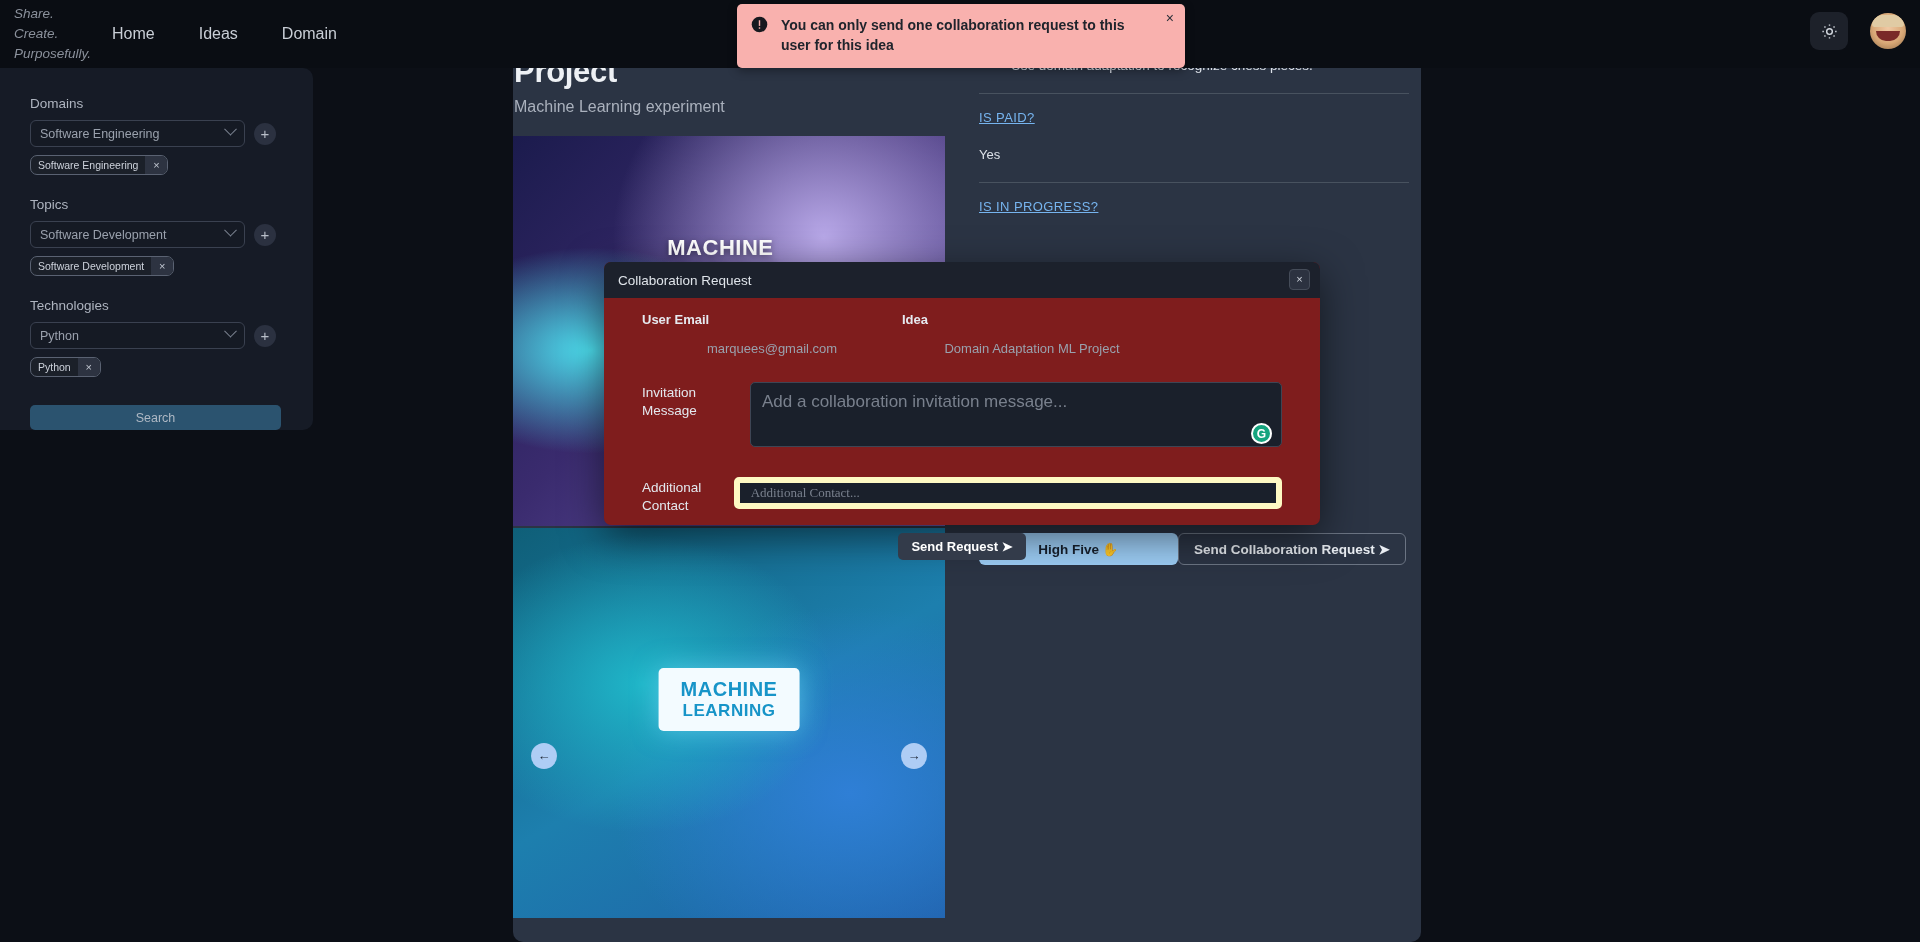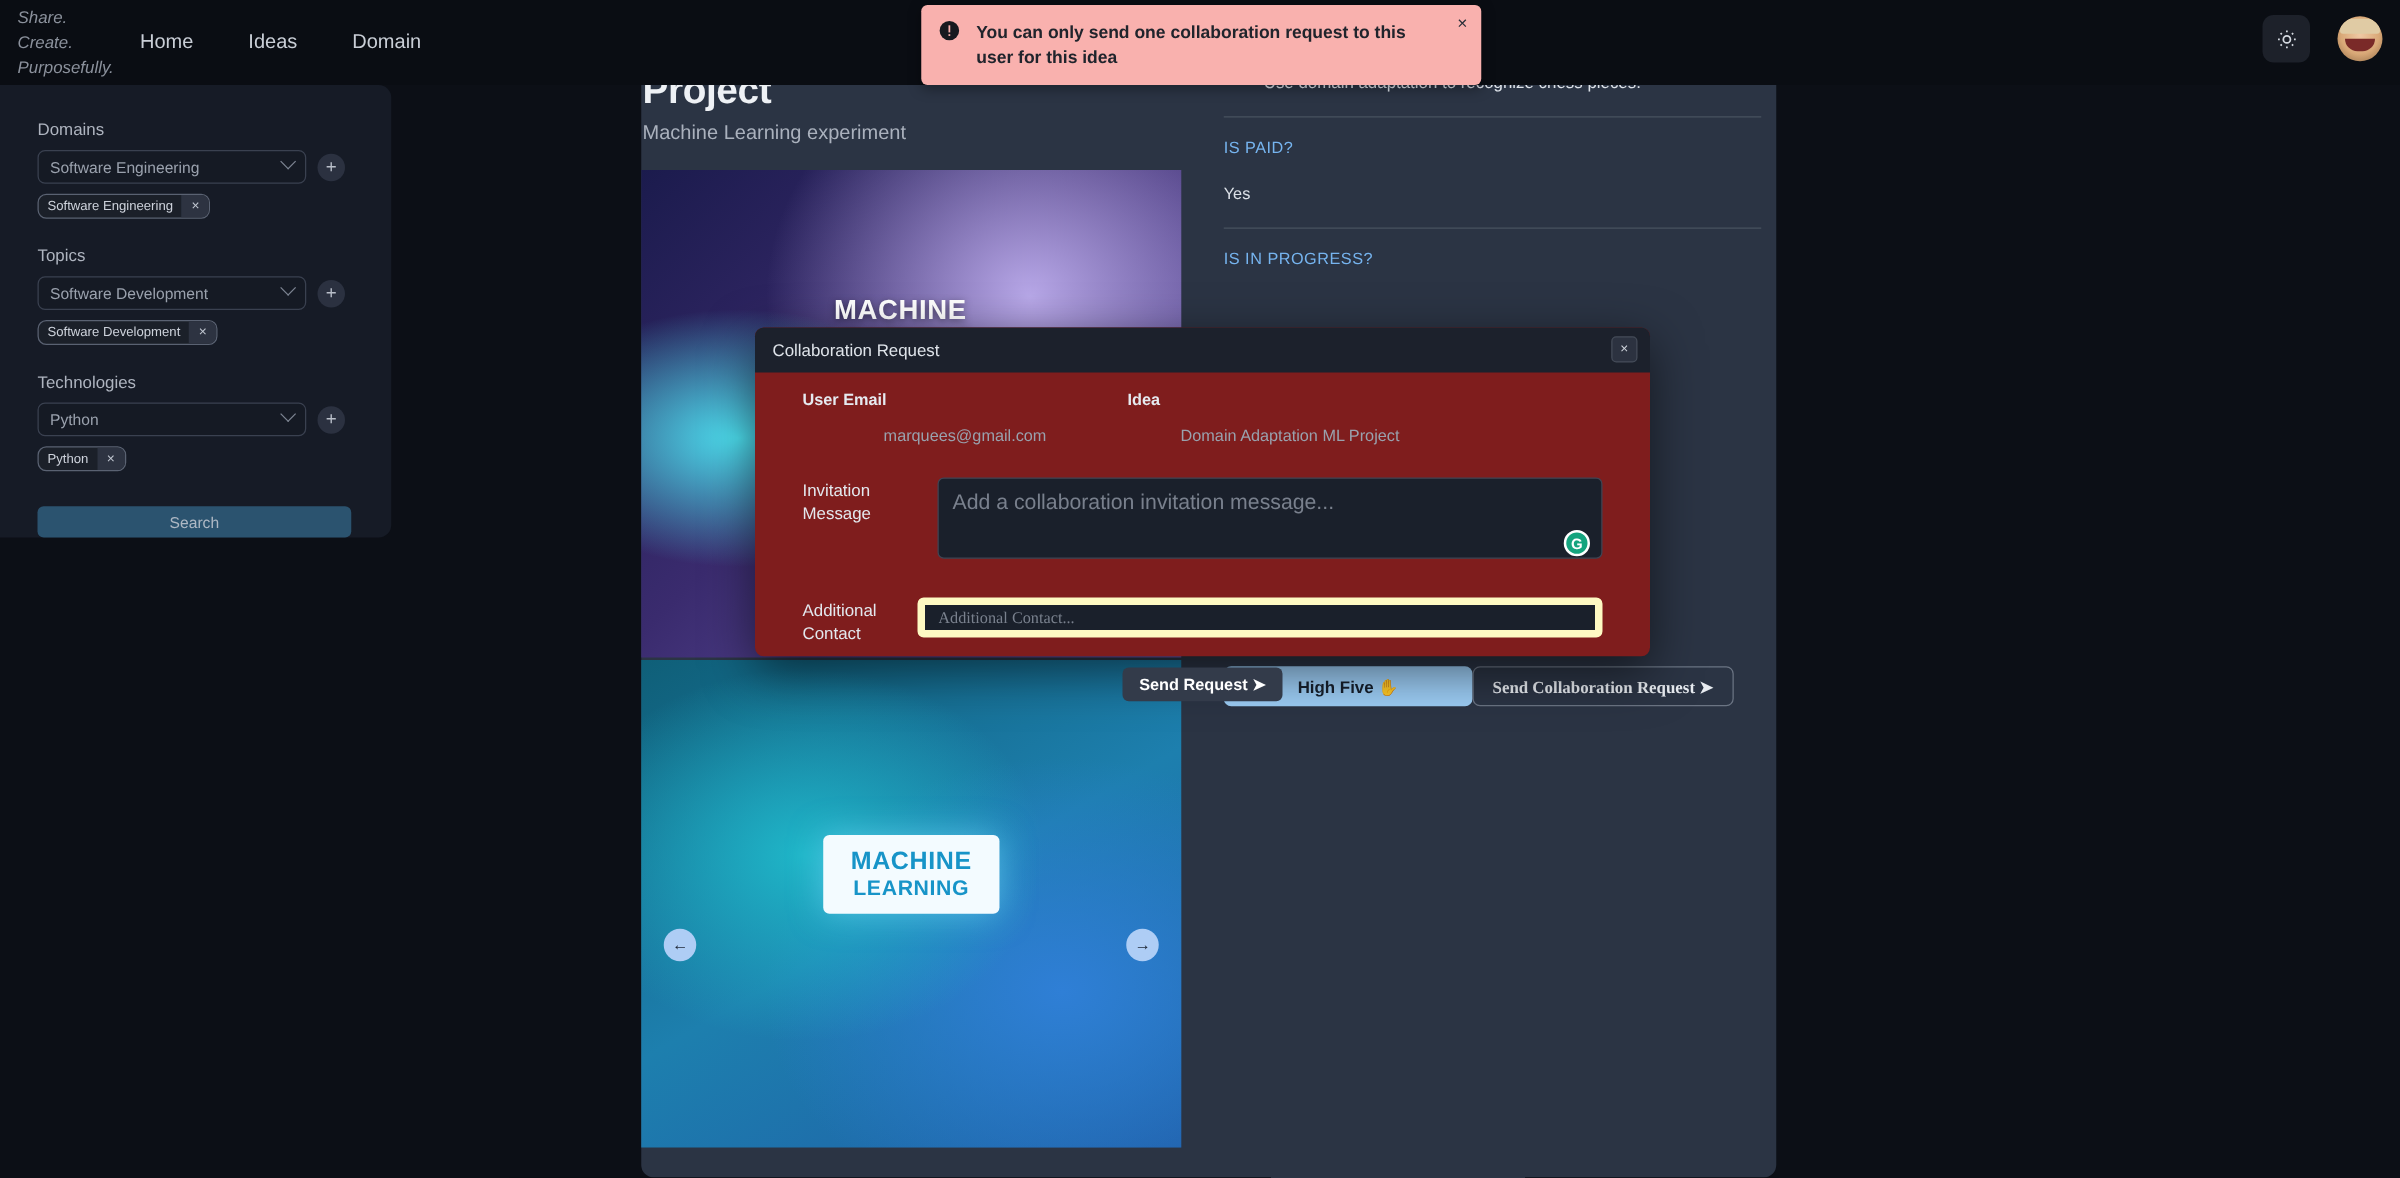--- a/index.html
+++ b/index.html
@@ -118,31 +118,31 @@
     position: absolute; top: 607px; width: 26px; height: 26px; border-radius: 50%;
     background: #aecdf5; border: none; color: #1e2736; font-size: 13px; cursor: pointer;
     display: flex; align-items: center; justify-content: center;
   }
   .car-prev { left: 18px; } .car-next { right: 18px; }
 
   .detail-right { position: absolute; left: 466px; top: 14px; width: 430px; }
   .sec-head { font-size: 19px; color: #b9c0cb; font-weight: 500; margin-bottom: 22px; }
   .sec-text { font-size: 13.5px; color: #dce1e8; padding-left: 32px; }
   .hr { border-top: 1px solid #48525f; margin: 20px 0 16px 0; }
-  .kv-label { font-size: 13px; color: #76b4ef; letter-spacing: 0.4px; }
+  .kv-label { font-size: 13px; color: #76b4ef; letter-spacing: 0.4px; text-decoration: underline; }
   .kv-val { font-size: 13px; color: #dce1e8; margin-top: 22px; }
   .tech-grid { display: grid; grid-template-columns: 1fr 1fr; row-gap: 14px; font-size: 13px; color: #e3e8ee; }
   .btn-row { display: flex; margin-top: 38px; }
   .high-five {
     width: 199px; height: 32px; background: #9ccdf5; border: none; border-radius: 6px;
     color: #17202d; font-size: 13.5px; font-weight: bold; cursor: pointer;
   }
   .send-collab {
     height: 32px; background: #2b3444; border: 1px solid #6b7483; border-radius: 6px;
-    color: #e8ecf1; font-size: 13.5px; font-weight: bold; padding: 0 15px; cursor: pointer; font-family: Liberation Serif, serif;
+    color: #e8ecf1; font-size: 13.5px; font-weight: bold; padding: 0 15px; cursor: pointer;
   }
 
   
   .toast {
     position: absolute; left: 737px; top: 4px; width: 448px; min-height: 56px;
     background: #f9b1ae; border-radius: 5px; padding: 11px 14px 12px 14px;
     display: flex; gap: 13px; z-index: 60;
     box-shadow: 0 3px 10px rgba(0,0,0,.35);
   }
   .toast-msg { font-size: 14px; font-weight: bold; color: #20242c; line-height: 1.45; max-width: 355px; }

